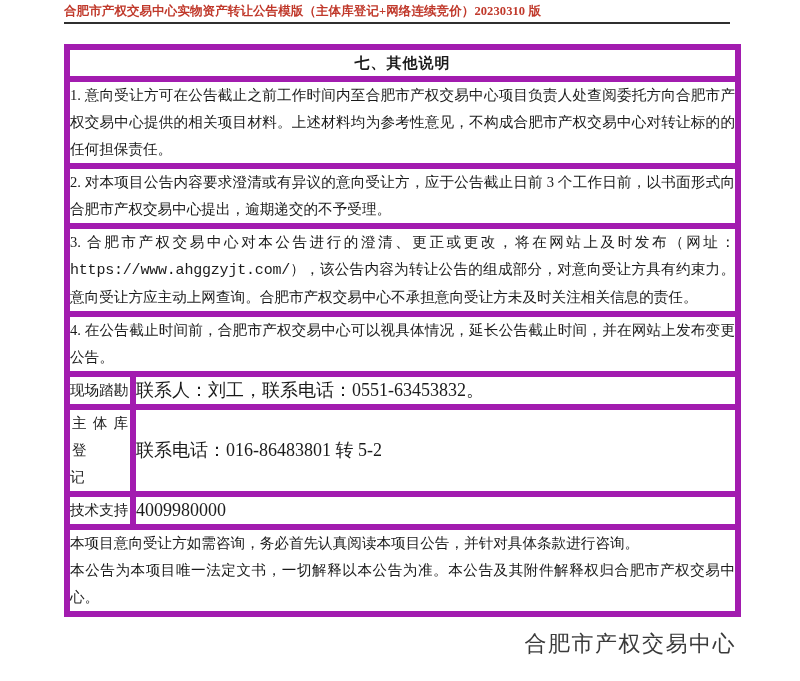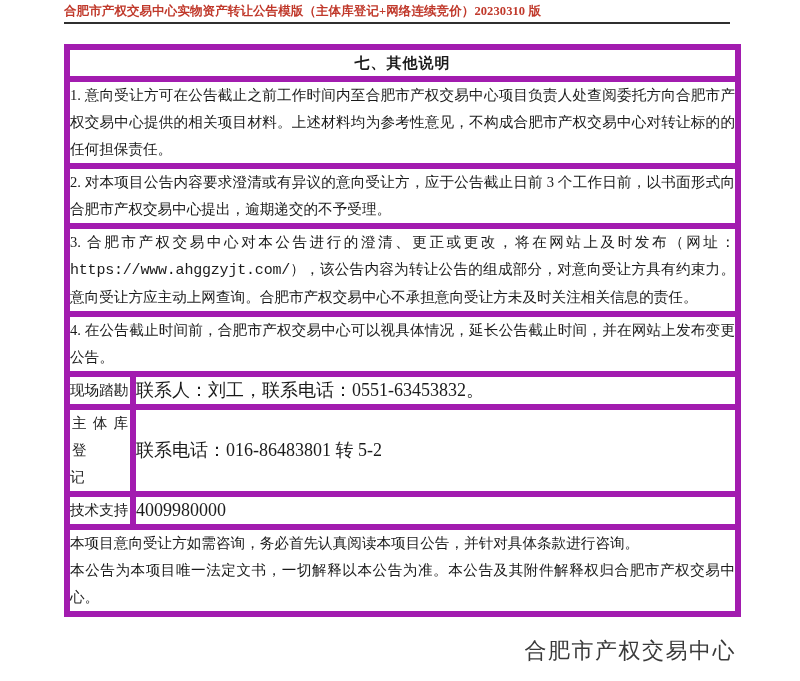--- a/index.html
+++ b/index.html
@@ -107,21 +107,21 @@
 
   .note-cell {
     padding: 3px 8px 5px 8px;
     margin-top: 12px;
   }
 
   
   .signature {
     position: absolute;
     right: 64px;
-    bottom: 15px;
+    bottom: 22px;
     font-size: 22px;
     line-height: 30px;
     letter-spacing: 1.5px;
     color: #3a3a3a;
     white-space: nowrap;
   }
 </style>
 </head>
 <body>
 

